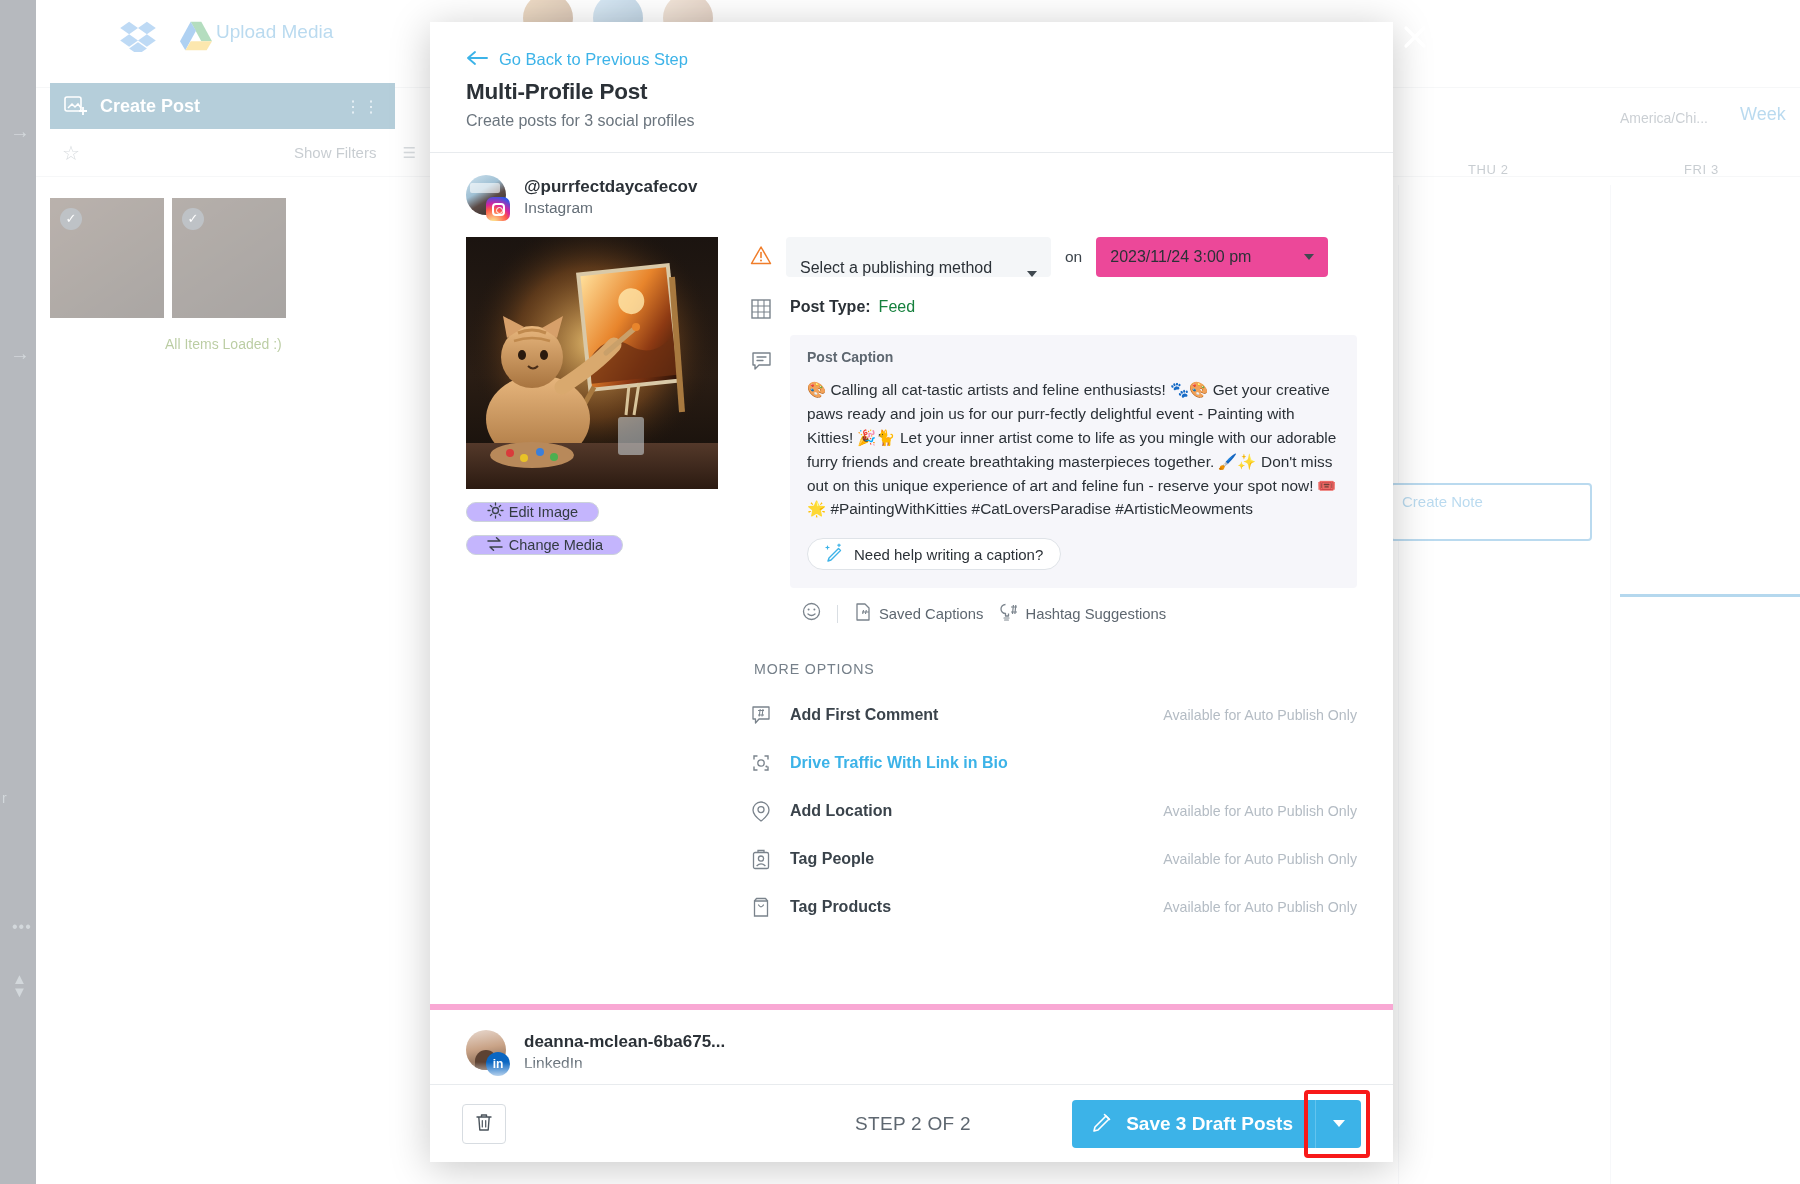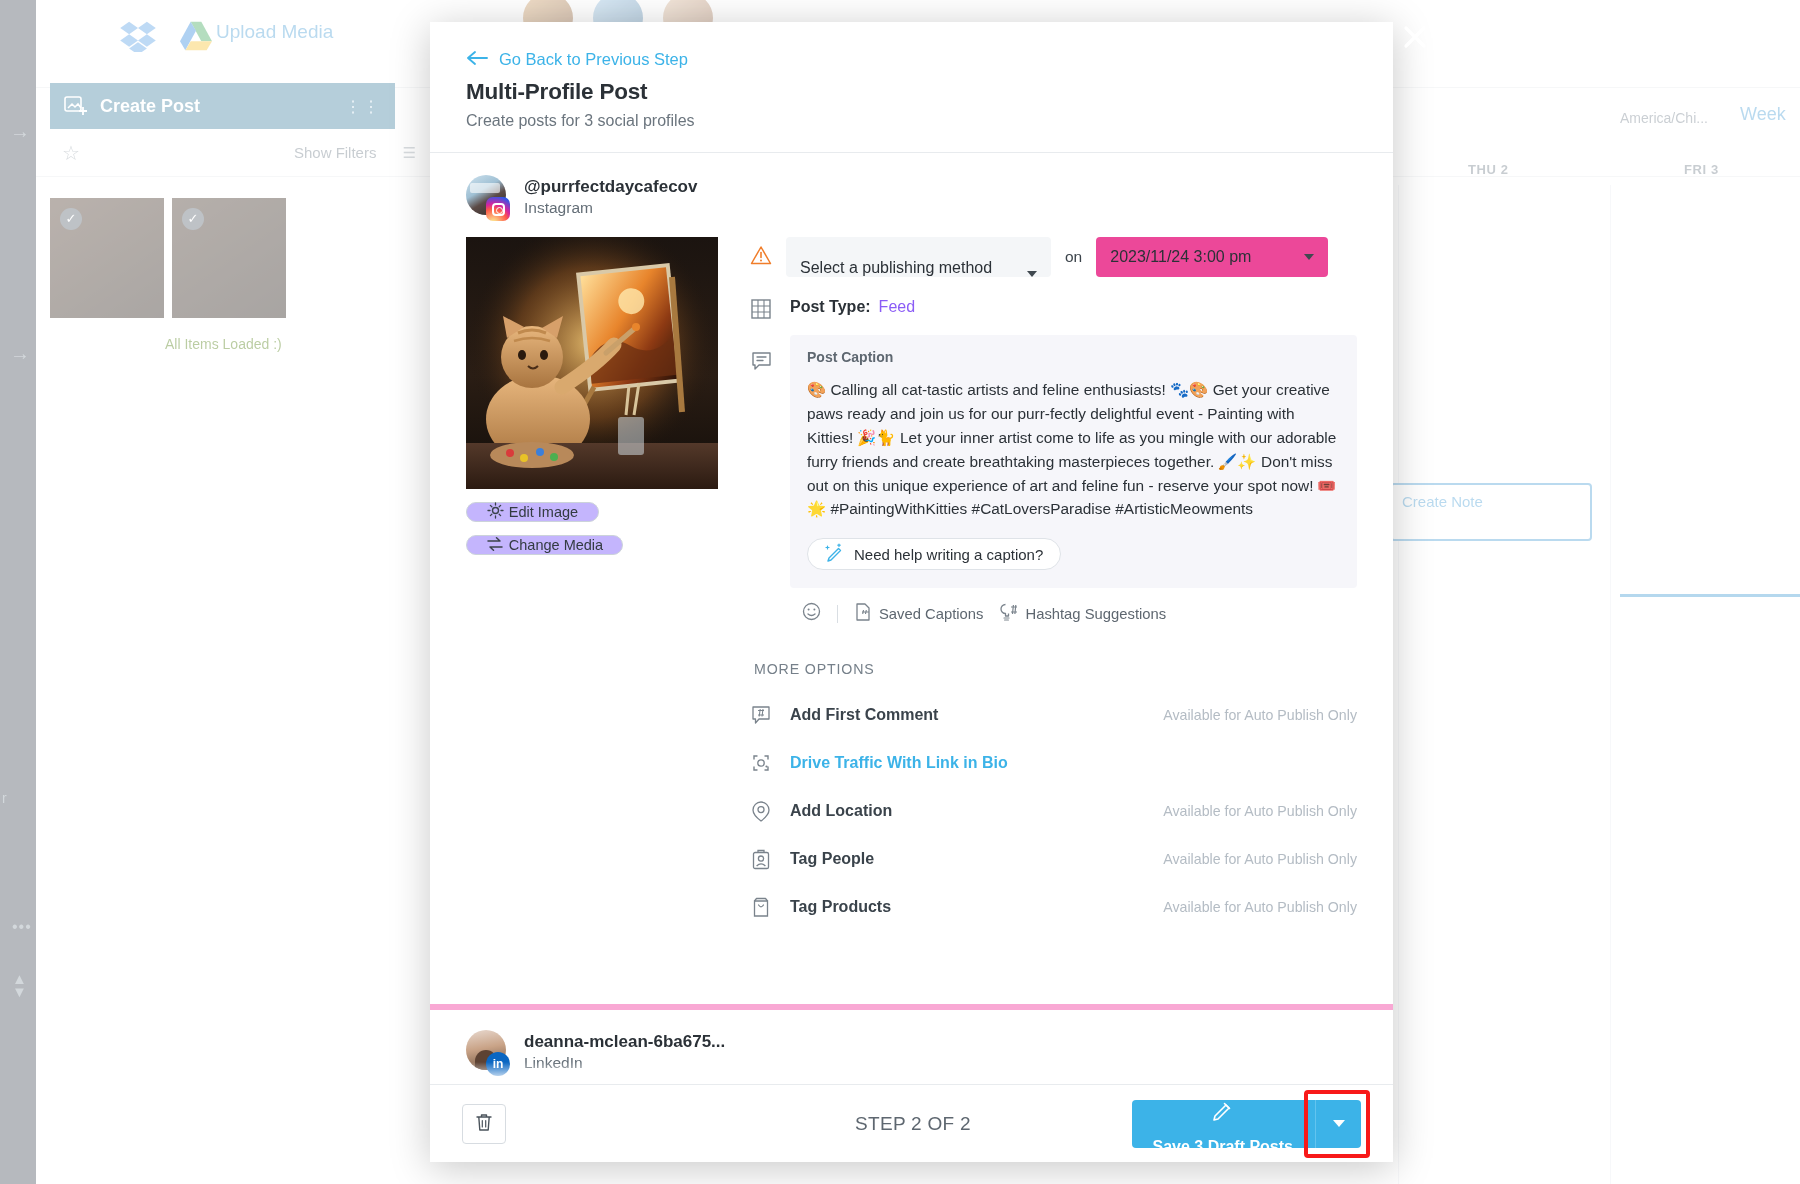--- a/index.html
+++ b/index.html
@@ -66,21 +66,21 @@
   .bg-all-loaded {
     position: absolute; left: 165px; top: 336px; color: #4d7c0f; font-size: 14px;
   }
   .bg-arrow-l1 { position: absolute; left: 10px; top: 120px; color: #8d98a3; font-size: 20px; }
   .bg-arrow-l2 { position: absolute; left: 10px; top: 342px; color: #8d98a3; font-size: 20px; }
   .bg-sidecol-text { position: absolute; left: 2px; top: 790px; color: #8d98a3; font-size: 14px; }
   .bg-dots { position: absolute; left: 12px; top: 918px; color: #8d98a3; font-size: 16px; letter-spacing:1px;}
   .bg-updown { position: absolute; left: 12px; top: 972px; color: #8d98a3; font-size: 15px; line-height:13px; text-align:center;}
   .bg-tz { position: absolute; left: 1620px; top: 110px; color: #75818d; font-size: 14px; }
   .bg-week { position: absolute; left: 1740px; top: 104px; color: #4a9fd6; font-size: 18px; }
-  .bg-colhead { position: absolute; color: #6e7b87; font-size: 13px; font-weight: 700; letter-spacing: .6px; }
+  .bg-colhead { position: absolute; color: #6e7b87; font-size: 13px; font-weight: 400; letter-spacing: .6px; }
   .bg-grid-line { position: absolute; background: #e9edf1; }
   .bg-create-note {
     position: absolute; left: 1390px; top: 483px; width: 202px; height: 58px;
     border: 2px solid #4a9fd6; border-radius: 4px; background: #fff;
   }
   .bg-create-note span { color: #4a9fd6; font-size: 15px; position: absolute; left: 10px; top: 8px; }
   .bg-blue-underline { position:absolute; left:1620px; top:594px; width:205px; height:3px; background:#3d9ad1; }
 
   
   #scrim { position: absolute; inset: 0; background: rgba(255,255,255,0.62); }
@@ -164,21 +164,21 @@
   .caret { width:0;height:0;border-left:5px solid transparent;border-right:5px solid transparent;border-top:6px solid #404950; }
   .on-word { font-size: 15.5px; color: #3b434a; }
   .date-box {
     height: 40px; background: #ec4899; border-radius: 4px;
     display: flex; align-items: center; gap: 34px; padding: 0 14px;
     font-size: 16px; color: #2b3137; cursor: pointer;
   }
 
   .posttype-row { display: flex; align-items: center; gap: 18px; margin-top: 18px; }
   .posttype-label { font-size: 16px; font-weight: 700; color: #2b3137; }
-  .posttype-value { font-size: 16px; color: #8b5cf6; margin-left: 8px; }
+  .posttype-value { font-size: 16px; color: #15803d; margin-left: 8px; }
 
   .caption-row { display: flex; gap: 18px; margin-top: 16px; align-items: flex-start; }
   .caption-card {
     flex: 1; background: #f6f6fa; border-radius: 4px; padding: 14px 17px 18px 17px;
   }
   .caption-title { font-size: 14px; font-weight: 700; color: #5e6770; }
   .caption-text {
     margin-top: 13px; font-size: 15.4px; line-height: 1.55; color: #2b3137;
     white-space: pre-wrap;
   }
@@ -237,21 +237,21 @@
     background: #fff; display: flex; align-items: center; justify-content: center; cursor: pointer;
   }
   .step-text {
     position: absolute; left: 3px; right: 0; text-align: center;
     font-size: 19px; color: #5e6770; letter-spacing: .3px; pointer-events: none;
   }
   .save-group { margin-left: auto; display: flex; align-items: stretch; position: relative; }
   .save-btn {
     height: 48px; background: #3cb3e8; border-radius: 4px 0 0 4px;
     display: flex; align-items: center; gap: 13px; padding: 0 22px 0 20px;
-    color: #fff; font-size: 16px; font-weight: 700; cursor: pointer; flex-direction: column;
+    color: #fff; font-size: 19px; font-weight: 700; cursor: pointer;
   }
   .save-caret-btn {
     width: 46px; height: 48px; background: #3cb3e8; border-radius: 0 4px 4px 0;
     border-left: 1px solid #63c4ef;
     display: flex; align-items: center; justify-content: center; cursor: pointer;
   }
   .save-caret-btn .c {
     width:0;height:0;border-left:6px solid transparent;border-right:6px solid transparent;border-top:7px solid #fff;
   }
   .highlight-box {

